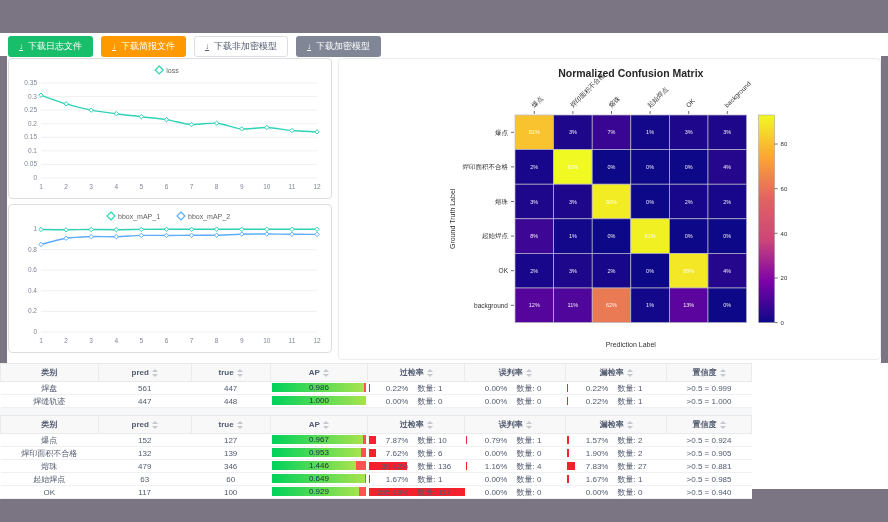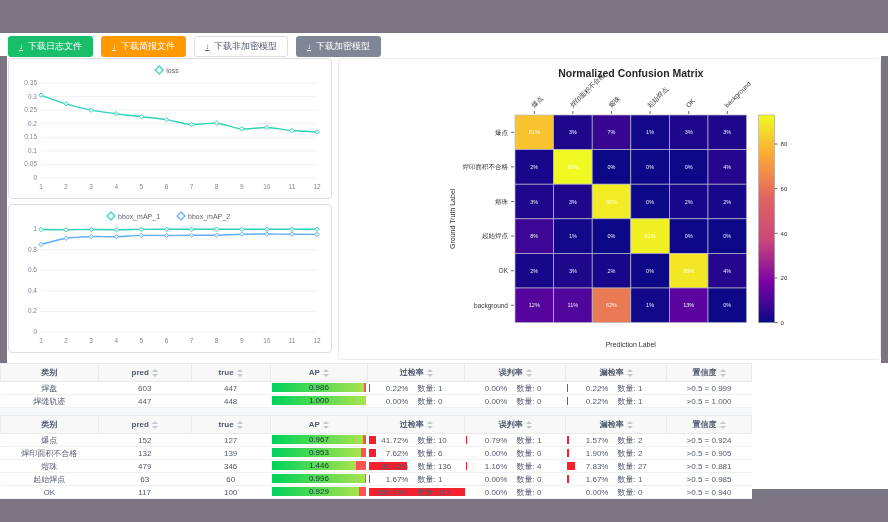--- a/index.html
+++ b/index.html
@@ -391,21 +391,21 @@
                     <b class="up"></b>
                     <b class="down"></b>
                   </span>
                 </div>
               </th>
             </tr>
           </thead>
           <tbody>
             <tr>
               <td>焊盘</td>
-              <td>603</td>
+              <td>561</td>
               <td>447</td>
               <td>
                 <div class="ap-wrap">
                   <div class="ap-rem" style="background: rgb(255, 82, 82);"></div>
                   <div class="ap-bar" style="width: 98.6%; background: linear-gradient(90deg, rgb(0, 210, 91), rgb(168, 227, 77));"></div>
                   <div class="ap-text">0.986</div>
                 </div>
               </td>
               <td>
                 <div class="pct-bar" style="width: 0.22%;"></div>
@@ -557,21 +557,21 @@
               <td>
                 <div class="ap-wrap">
                   <div class="ap-rem" style="background: rgb(255, 82, 82);"></div>
                   <div class="ap-bar" style="width: 96.7%; background: linear-gradient(90deg, rgb(0, 210, 91), rgb(168, 227, 77));"></div>
                   <div class="ap-text">0.967</div>
                 </div>
               </td>
               <td>
                 <div class="pct-bar" style="width: 7.87%;"></div>
                 <div class="pct-flex">
-                  <span class="pct-val">41.72%</span>
+                  <span class="pct-val">7.87%</span>
                   <span class="pct-cnt">数量: 10</span>
                 </div>
               </td>
               <td>
                 <div class="pct-bar" style="width: 0.79%;"></div>
                 <div class="pct-flex">
                   <span class="pct-val">0.79%</span>
                   <span class="pct-cnt">数量: 1</span>
                 </div>
               </td>
@@ -652,21 +652,21 @@
               <td>&gt;0.5 = 0.881</td>
             </tr>
             <tr>
               <td>起始焊点</td>
               <td>63</td>
               <td>60</td>
               <td>
                 <div class="ap-wrap">
                   <div class="ap-rem" style="background: rgb(255, 82, 82);"></div>
                   <div class="ap-bar" style="width: 99.6%; background: linear-gradient(90deg, rgb(0, 210, 91), rgb(168, 227, 77));"></div>
-                  <div class="ap-text">0.996</div>
+                  <div class="ap-text">0.649</div>
                 </div>
               </td>
               <td>
                 <div class="pct-bar" style="width: 1.67%;"></div>
                 <div class="pct-flex">
                   <span class="pct-val">1.67%</span>
                   <span class="pct-cnt">数量: 1</span>
                 </div>
               </td>
               <td>

